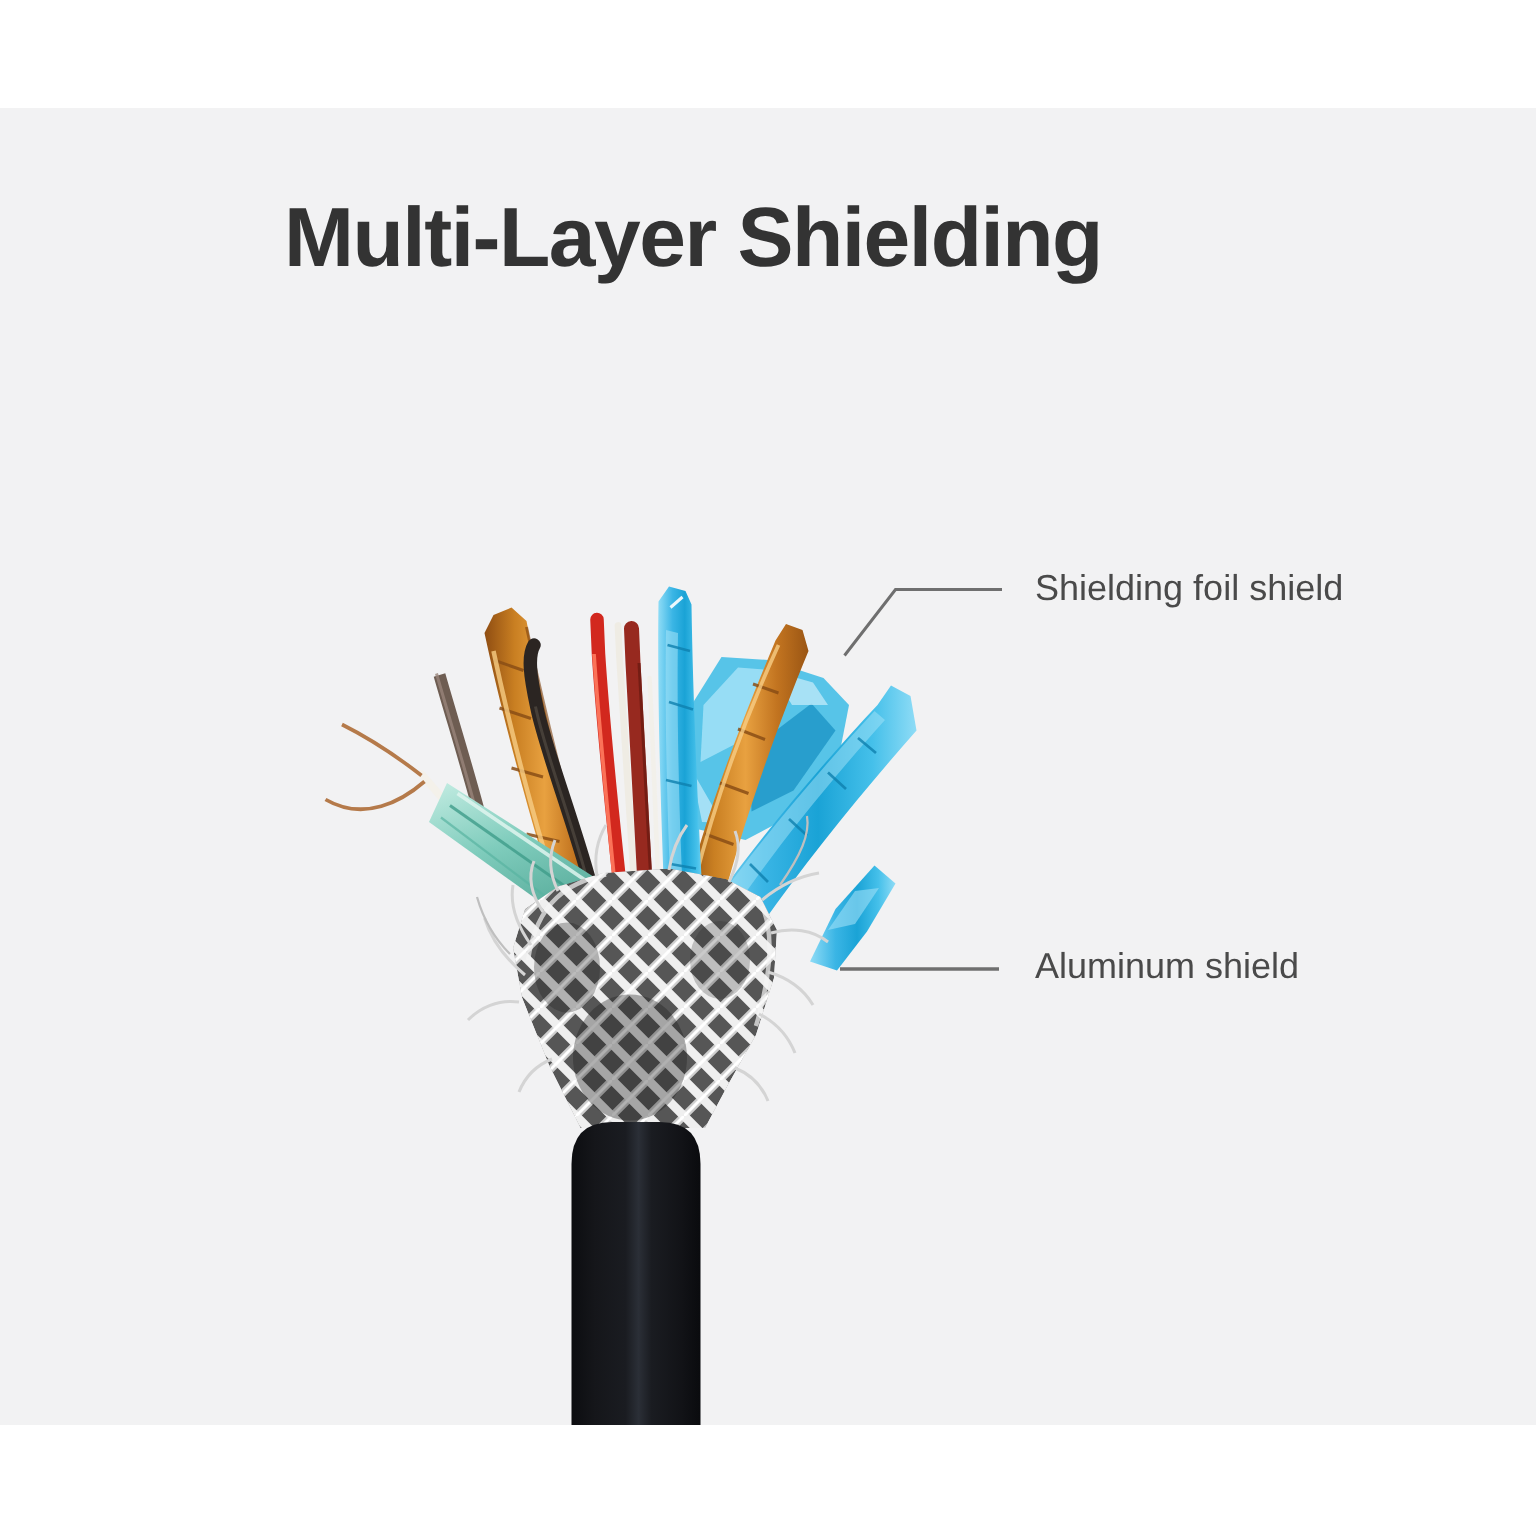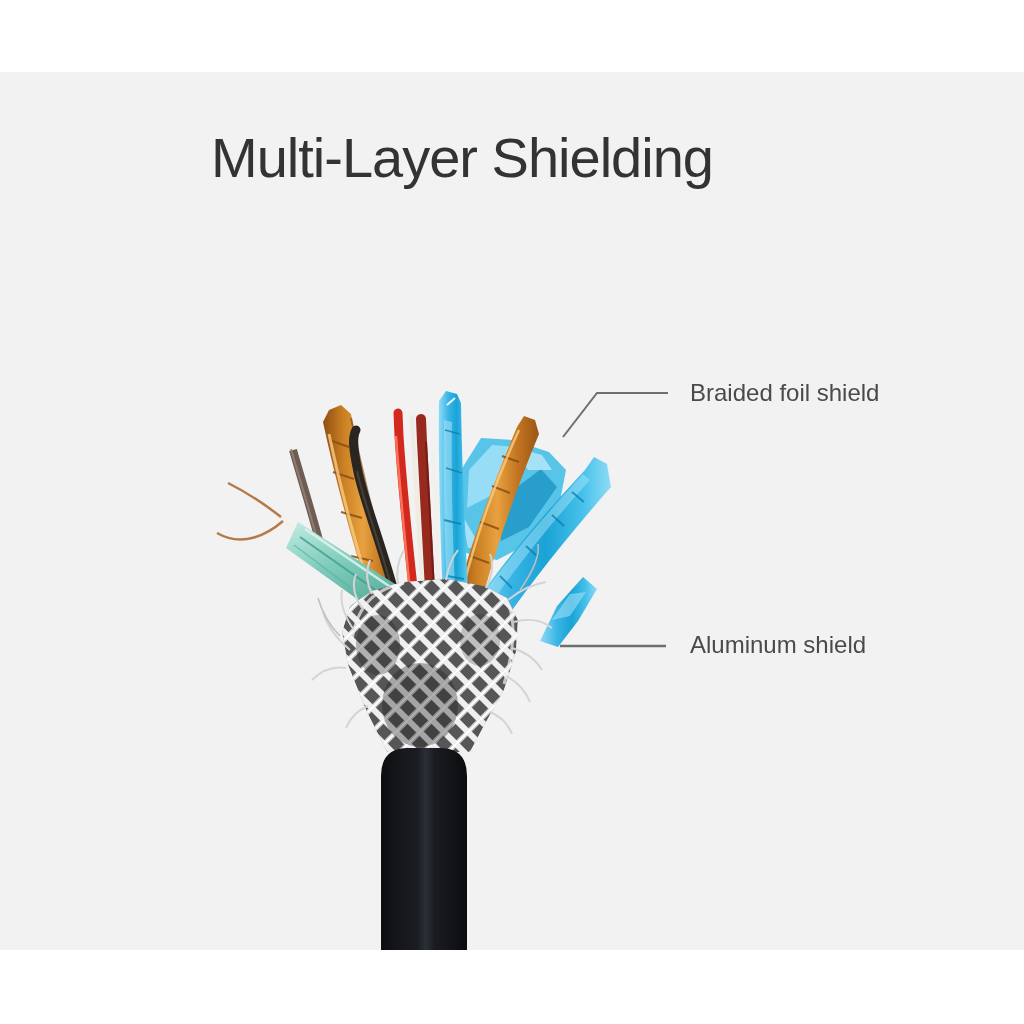--- a/index.html
+++ b/index.html
@@ -1,20 +1,20 @@
 <!DOCTYPE html>
 <html><head>
 <meta charset="utf-8">
 <style>
   html,body{margin:0;padding:0;}
   body{width:1024px;height:1024px;background:#ffffff;font-family:"Liberation Sans", sans-serif;}
   .stage{position:relative;width:1024px;height:1024px;overflow:hidden;background:#ffffff;}
   .panel{position:absolute;left:0;top:72px;width:1024px;height:878px;background:#f2f2f3;}
   .title{position:absolute;left:0;top:126px;width:924px;margin:0;text-align:center;
-         font-size:56px;line-height:1.15;font-weight:normal;letter-spacing:-1px;color:#333333;}
+         font-size:56px;line-height:1.15;font-weight:bold;letter-spacing:-1px;color:#333333;}
   .cable-svg{position:absolute;left:0;top:0;width:1024px;height:1024px;}
   .callout{position:absolute;font-size:24px;line-height:28px;color:#4a4a4a;white-space:nowrap;}
   .callout.aluminum{left:690px;top:379px;}
   .callout.braided{left:690px;top:631px;}
 </style>
 </head>
 <body>
 
 <div class="stage">
 
@@ -161,16 +161,16 @@
         <path d="M340,636 C330,626 322,612 318,598" stroke="#bfbfbf" stroke-width="1.5"></path>
       </g>
     </g>
 
     <path d="M381,950 L381,776 Q381,748 408,748 L440,748 Q467,748 467,776 L467,950 Z" fill="url(#jacketGrad)"></path>
 
     <path d="M563,437 L597,393 L668,393" stroke="#6f6f6f" stroke-width="2" fill="none"></path>
     <path d="M560,646 L666,646" stroke="#6f6f6f" stroke-width="2.4" fill="none"></path>
   </svg>
 
-  <div class="callout aluminum">Braided foil shield</div>
+  <div class="callout aluminum">Shielding foil shield</div>
   <div class="callout braided">Aluminum shield</div>
 
 </div>
 
 </body></html>

